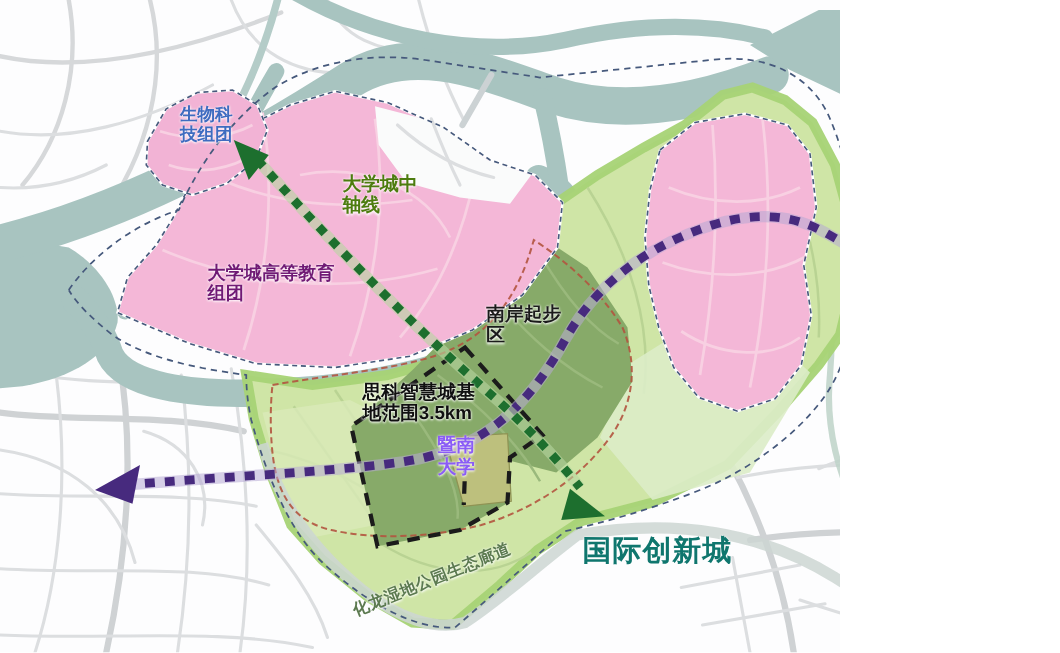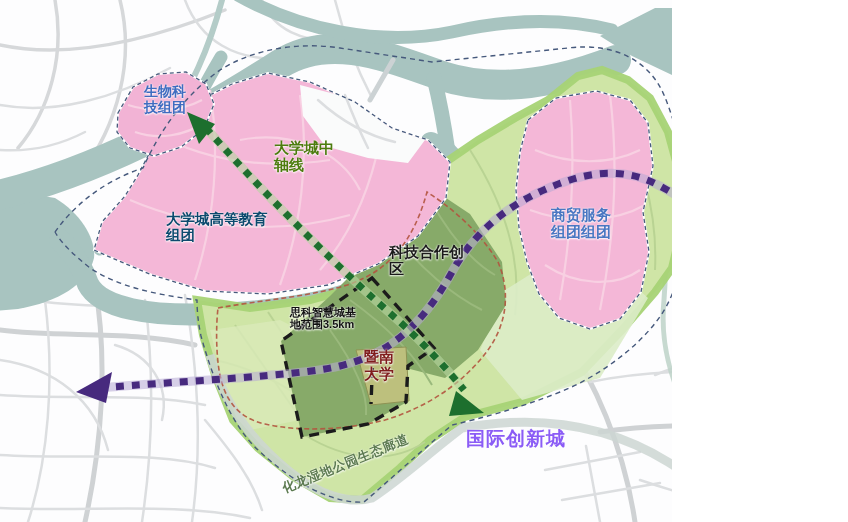--- a/index.html
+++ b/index.html
@@ -149,35 +149,31 @@
 </svg>
 
   <div class="label" style="left:144px;top:84px;color:#3f6cc0;font-size:14px;">
     <div>生物科</div>
     <div>技组团</div>
   </div>
   <div class="label" style="left:274px;top:140px;color:#4d7c0f;font-size:15px;">
     <div>大学城中</div>
     <div>轴线</div>
   </div>
-  <div class="label" style="left:166px;top:211px;color:#0c4a6e;font-size:14.5px;">
+  <div class="label" style="left:166px;top:211px;color:#701a75;font-size:14.5px;">
     <div>大学城高等教育</div>
     <div>组团</div>
   </div>
   <div class="label" style="left:389px;top:244px;color:#1b1b1b;font-size:15px;">
-    <div>科技合作创</div>
+    <div>南岸起步</div>
     <div>区</div>
   </div>
-  <div class="label" style="left:290px;top:306px;color:#101010;font-size:11px;">
+  <div class="label" style="left:290px;top:306px;color:#101010;font-size:15px;">
     <div>思科智慧城基</div>
     <div>地范围3.5km</div>
   </div>
-  <div class="label" style="left:364px;top:349px;color:#7f1d1d;font-size:15px;">
+  <div class="label" style="left:350px;top:349px;color:#8b5cf6;font-size:15px;">
     <div>暨南</div>
     <div>大学</div>
   </div>
-  <div class="label" style="left:551px;top:207px;color:#4a77c2;font-size:15px;">
-    <div>商贸服务</div>
-    <div>组团组团</div>
-  </div>
-  <div class="label" style="left:466px;top:428px;color:#8b5cf6;font-size:19px;letter-spacing:1px;">国际创新城</div>
+  <div class="label" style="left:466px;top:428px;color:#0f766e;font-size:23px;letter-spacing:1px;">国际创新城</div>
   <div class="label" style="left:283px;top:482px;color:#5c7a50;font-size:13px;letter-spacing:.5px;transform:rotate(-22deg);transform-origin:left center;">化龙湿地公园生态廊道</div>
 </div>
 
 </body></html>

